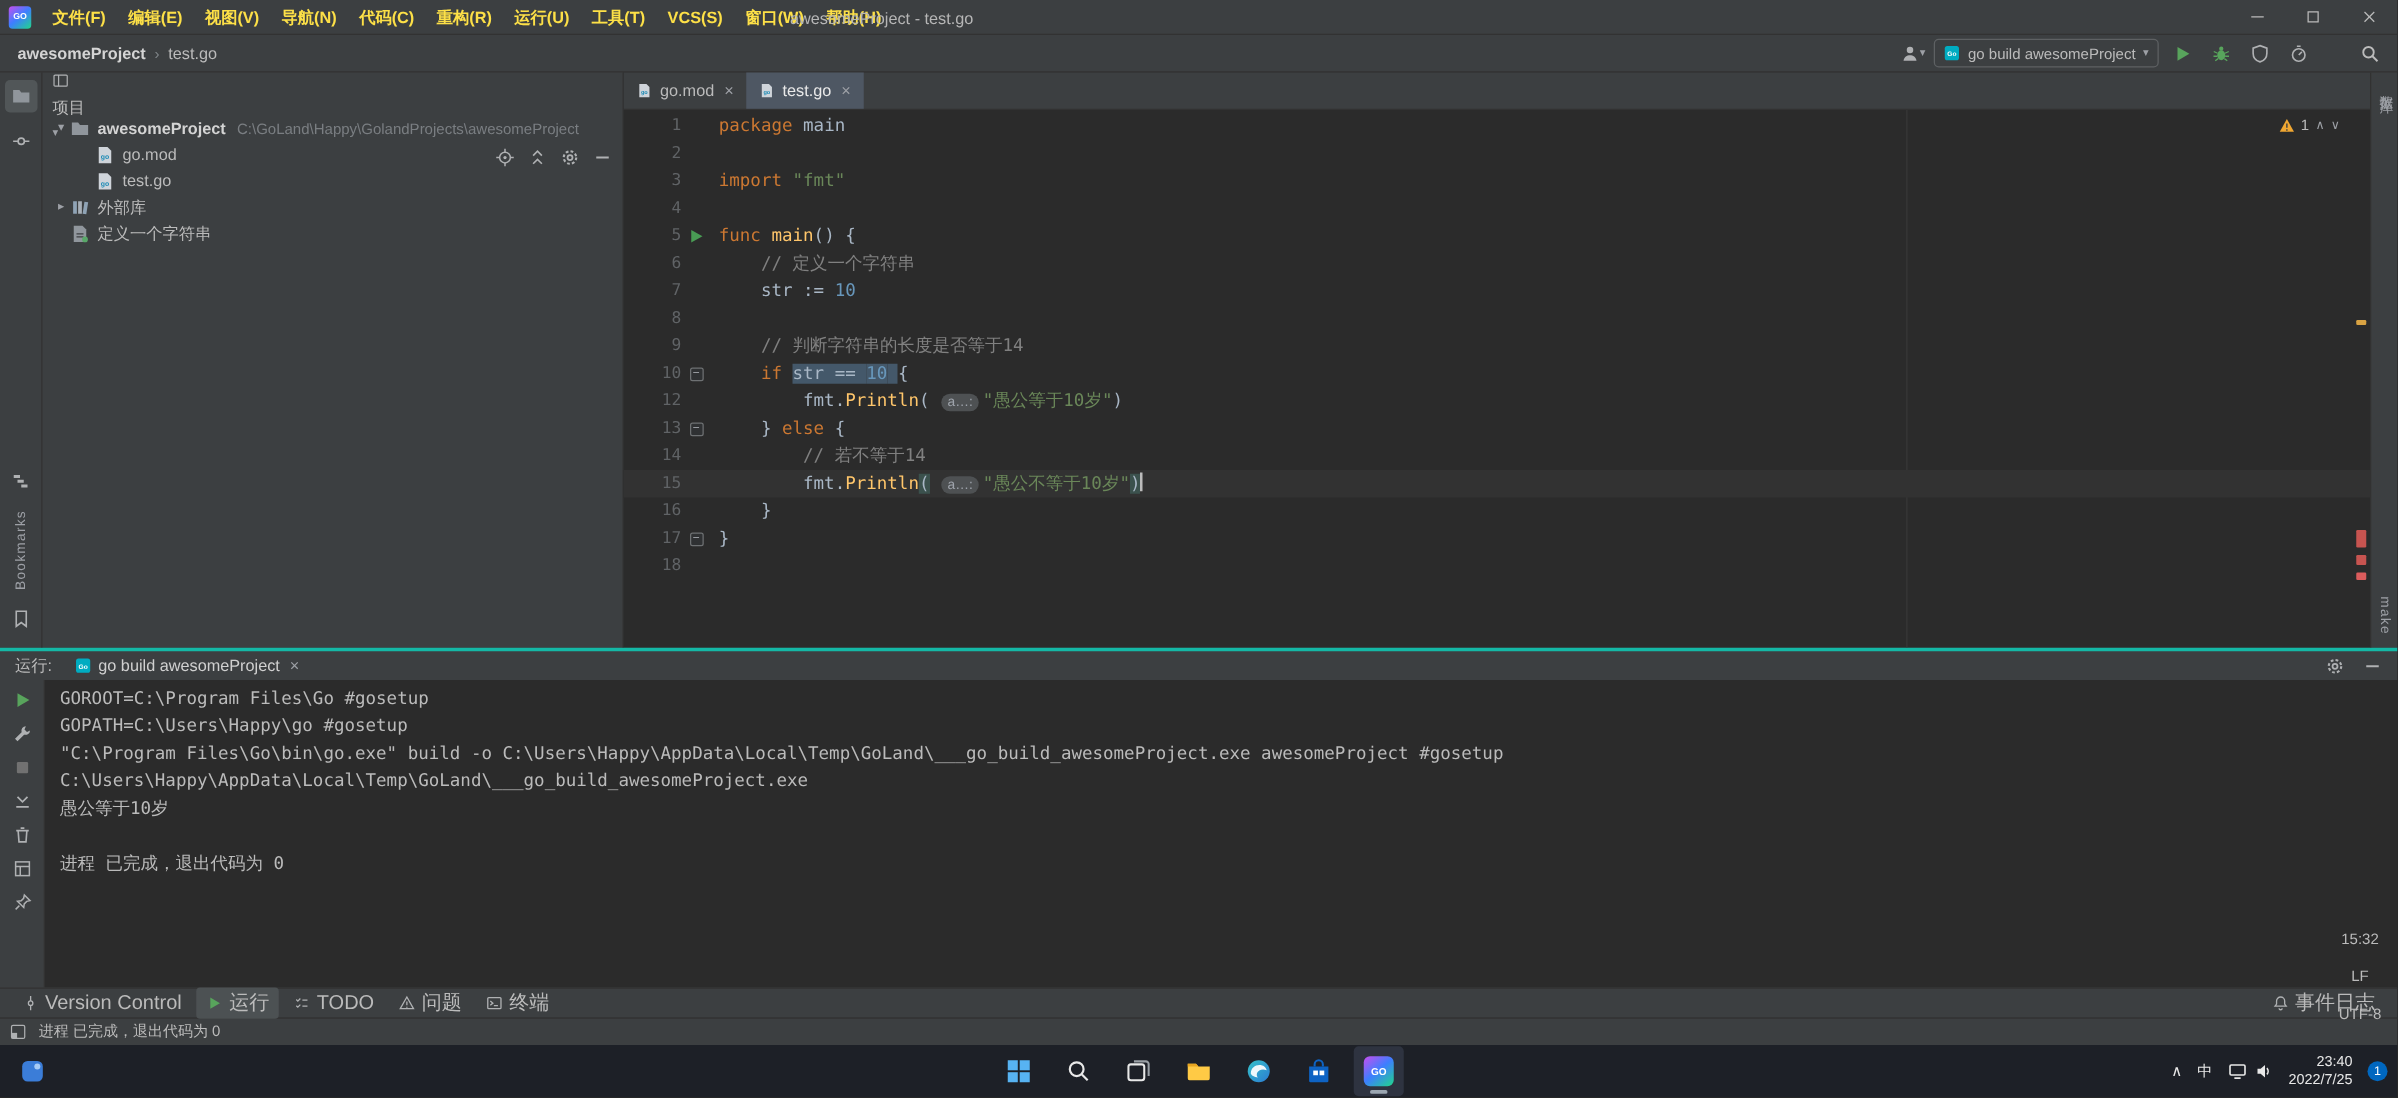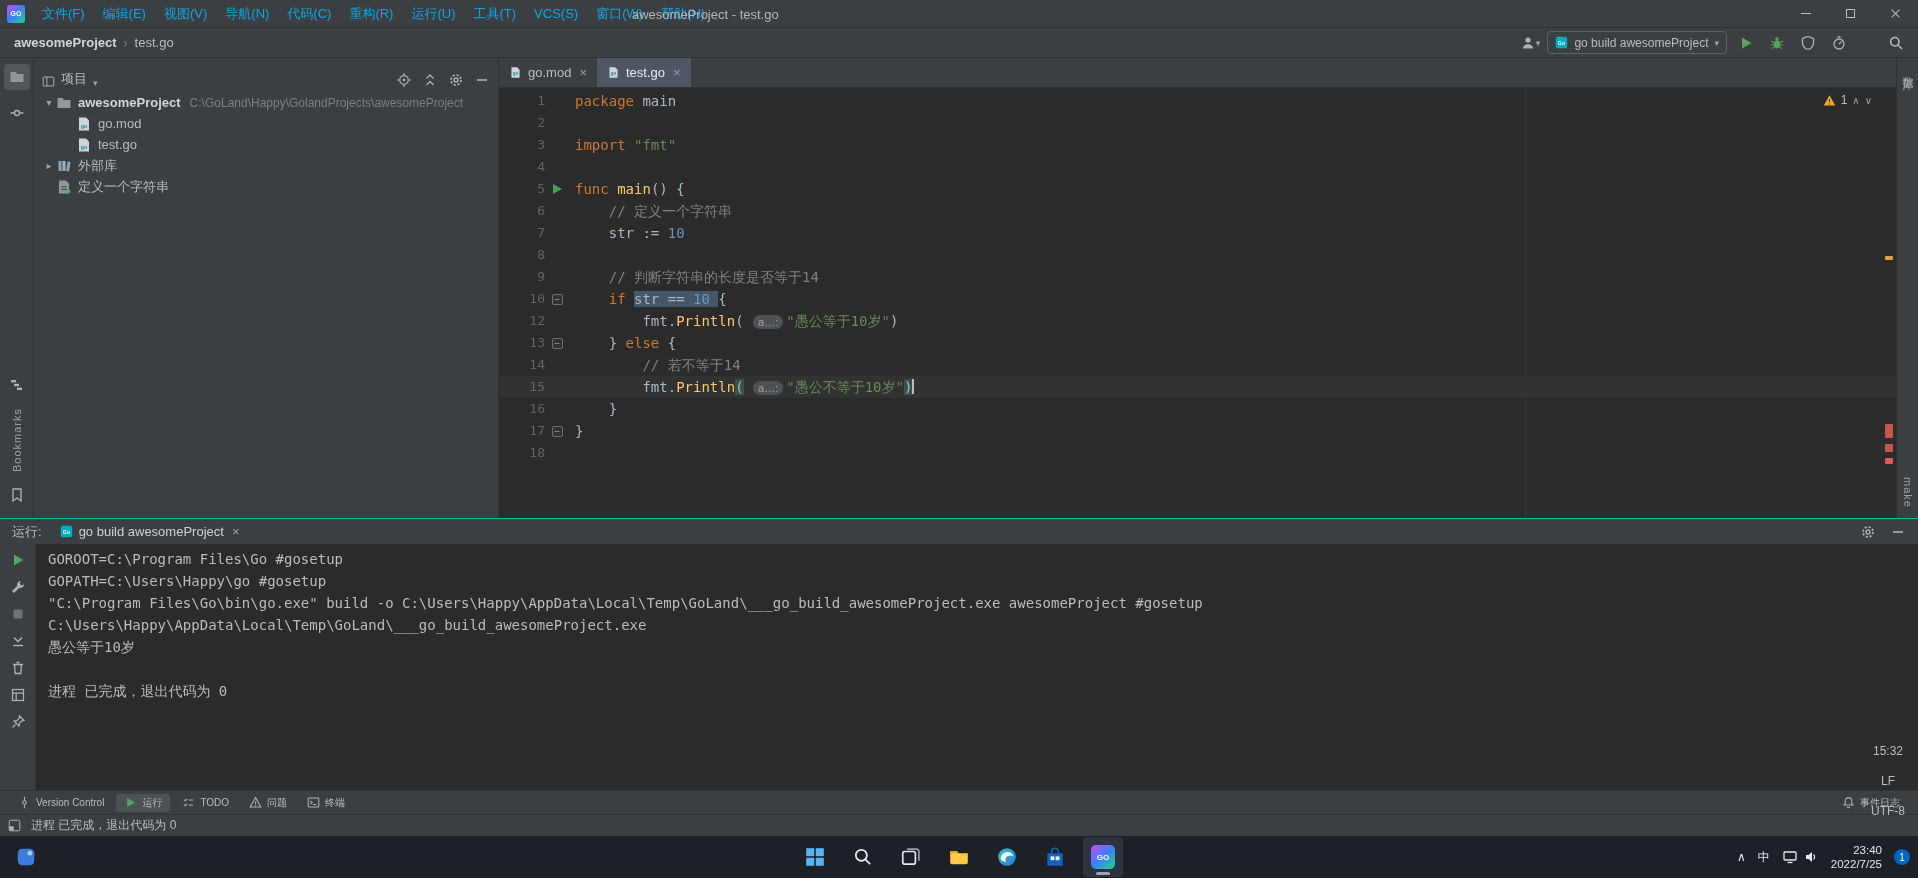--- a/index.html
+++ b/index.html
@@ -12,21 +12,21 @@
   .ic.xs { width:12px; height:12px; }
   .ic.lg { width:22px; height:22px; }
 
   
   .titlebar { position:relative; height:28px; background:#3C3F41; display:flex; align-items:center;
     border-bottom:1px solid #323232; }
   .app-icon { width:18px; height:18px; margin:0 8px 0 7px; border-radius:3px; flex:none;
     background:linear-gradient(140deg,#C84EF0 0%,#3D7EFF 48%,#20D789 100%);
     color:#fff; font-size:7px; font-weight:bold; display:flex; align-items:center; justify-content:center; }
   .menu-bar { display:flex; height:100%; }
-  .menu-item { padding:0 9px; height:100%; display:flex; align-items:center; color:#0ea5e9; cursor:default; }
+  .menu-item { padding:0 9px; height:100%; display:flex; align-items:center; color:#fde047; cursor:default;font-weight:bold; }
   .window-title { position:absolute; left:632px; top:0; height:28px; display:flex; align-items:center; color:#B6B6B6; }
   .win-buttons { margin-left:auto; display:flex; height:100%; }
   .win-btn { width:45px; height:100%; display:flex; align-items:center; justify-content:center; color:#BBBBBB; }
   .min-glyph { width:10px; height:1px; background:#BBBBBB; display:block; }
   .max-glyph { width:9px; height:9px; border:1px solid #BBBBBB; display:block; }
   .close-glyph { position:relative; width:11px; height:11px; display:block; }
   .close-glyph::before,.close-glyph::after { content:""; position:absolute; left:5px; top:0; width:1px; height:11px; background:#BBBBBB; }
   .close-glyph::before { transform:rotate(45deg);} .close-glyph::after { transform:rotate(-45deg);}
 
   
@@ -47,21 +47,21 @@
   .stripe.left { width:34px; border-right:1px solid #323232; padding-top:6px; gap:10px; }
   .stripe.right { width:22px; border-left:1px solid #323232; padding-top:10px; }
   .stripe-btn { width:26px; height:26px; display:flex; align-items:center; justify-content:center; border-radius:4px; }
   .stripe-btn.active { background:#515658; }
   .vtext { writing-mode:vertical-rl; font-size:11px; color:#9DA0A6; letter-spacing:1px; }
   .vtext.up { transform:rotate(180deg); }
   .stripe .bottom-group { margin-top:auto; display:flex; flex-direction:column; align-items:center; gap:10px; padding-bottom:10px; }
 
   
   .project-panel { width:465px; background:#3C3F41; border-right:1px solid #323232; display:flex; flex-direction:column; }
-  .pp-header { height:30px; display:flex; align-items:flex-end; padding:0 8px; gap:6px; }
+  .pp-header { height:30px; display:flex; align-items:flex-start; padding:0 8px; gap:6px;flex-direction:column; }
   .pp-title { color:#BBBBBB; }
   .pp-caret { color:#9DA0A6; font-size:9px; }
   .pp-actions { margin-left:auto; display:flex; align-items:center; gap:10px; }
   .pp-tree { padding-top:4px; }
   .tree-row { height:21px; display:flex; align-items:center; cursor:default; white-space:nowrap; }
   .tree-arrow { width:14px; color:#9DA0A6; font-size:10px; text-align:center; flex:none; }
   .tree-row .ic { margin-right:6px; }
   .tree-label { color:#BBBBBB; }
   .tree-label.bold { font-weight:bold; color:#D4D4D4; }
   .tree-path { color:#7A7E82; margin-left:9px; font-size:12px; }
@@ -93,34 +93,34 @@
   .caret { display:inline-block; width:2px; height:15px; background:#BBBBBB; vertical-align:-2px; }
   .inspect-widget { position:absolute; top:5px; right:24px; display:flex; align-items:center; gap:5px;
     color:#BBBBBB; font-size:12px; }
   .chev { color:#9DA0A6; font-size:10px; }
   .error-stripe { position:absolute; top:0; right:0; bottom:0; width:14px; }
   .stripe-mark { position:absolute; right:3px; width:8px; border-radius:1px; }
   .editor-breadcrumb { height:24px; border-top:1px solid #323232; background:#2B2B2B; display:flex; align-items:center;
     padding-left:76px; font-size:12.5px; color:#A9B7C6; }
 
   
-  .run-header { height:26px; background:#3C3F41; border-top:1px solid #14b8a6; display:flex; align-items:center; padding:0 12px; }
+  .run-header { height:26px; background:#3C3F41; border-top:3px solid #14b8a6; display:flex; align-items:center; padding:0 12px; }
   .run-label { color:#BBBBBB; margin-right:18px; }
   .run-tab { display:flex; align-items:center; gap:6px; color:#D0D0D0; }
   .run-header-actions { margin-left:auto; display:flex; align-items:center; gap:14px; }
   .run-body { height:246px; display:flex; background:#2B2B2B; }
   .run-toolbar { width:36px; background:#3C3F41; border-right:1px solid #323232; display:flex; flex-direction:column;
     align-items:center; padding-top:8px; gap:11px; }
   .console { flex:1; padding:4px 12px; font-family:"DejaVu Sans Mono","Liberation Mono",monospace;
     font-size:14px; line-height:22px; color:#BBBBBB; white-space:pre; overflow:hidden; }
   .console-line { height:22px; }
 
   
   .toolwindow-bar { height:24px; background:#3C3F41; border-top:1px solid #323232; display:flex; align-items:center;
-    font-size:10px; padding:0 10px; gap:4px; }
+    font-size:16px; padding:0 10px; gap:4px; }
   .tw-item { display:flex; align-items:center; gap:5px; padding:2px 8px; border-radius:3px; color:#BBBBBB; }
   .tw-item.active { background:#4C5153; }
   .tw-right { margin-left:auto; display:flex; gap:4px;align-items:flex-end; }
 
   
   .statusbar { height:22px; background:#3C3F41; border-top:1px solid #323232; display:flex; align-items:center;
     font-size:12px; padding:0 12px 0 8px; gap:10px; color:#BBBBBB; }
   .sb-right { margin-left:auto; display:flex; align-items:center; gap:16px;flex-direction:column; }
 
   

